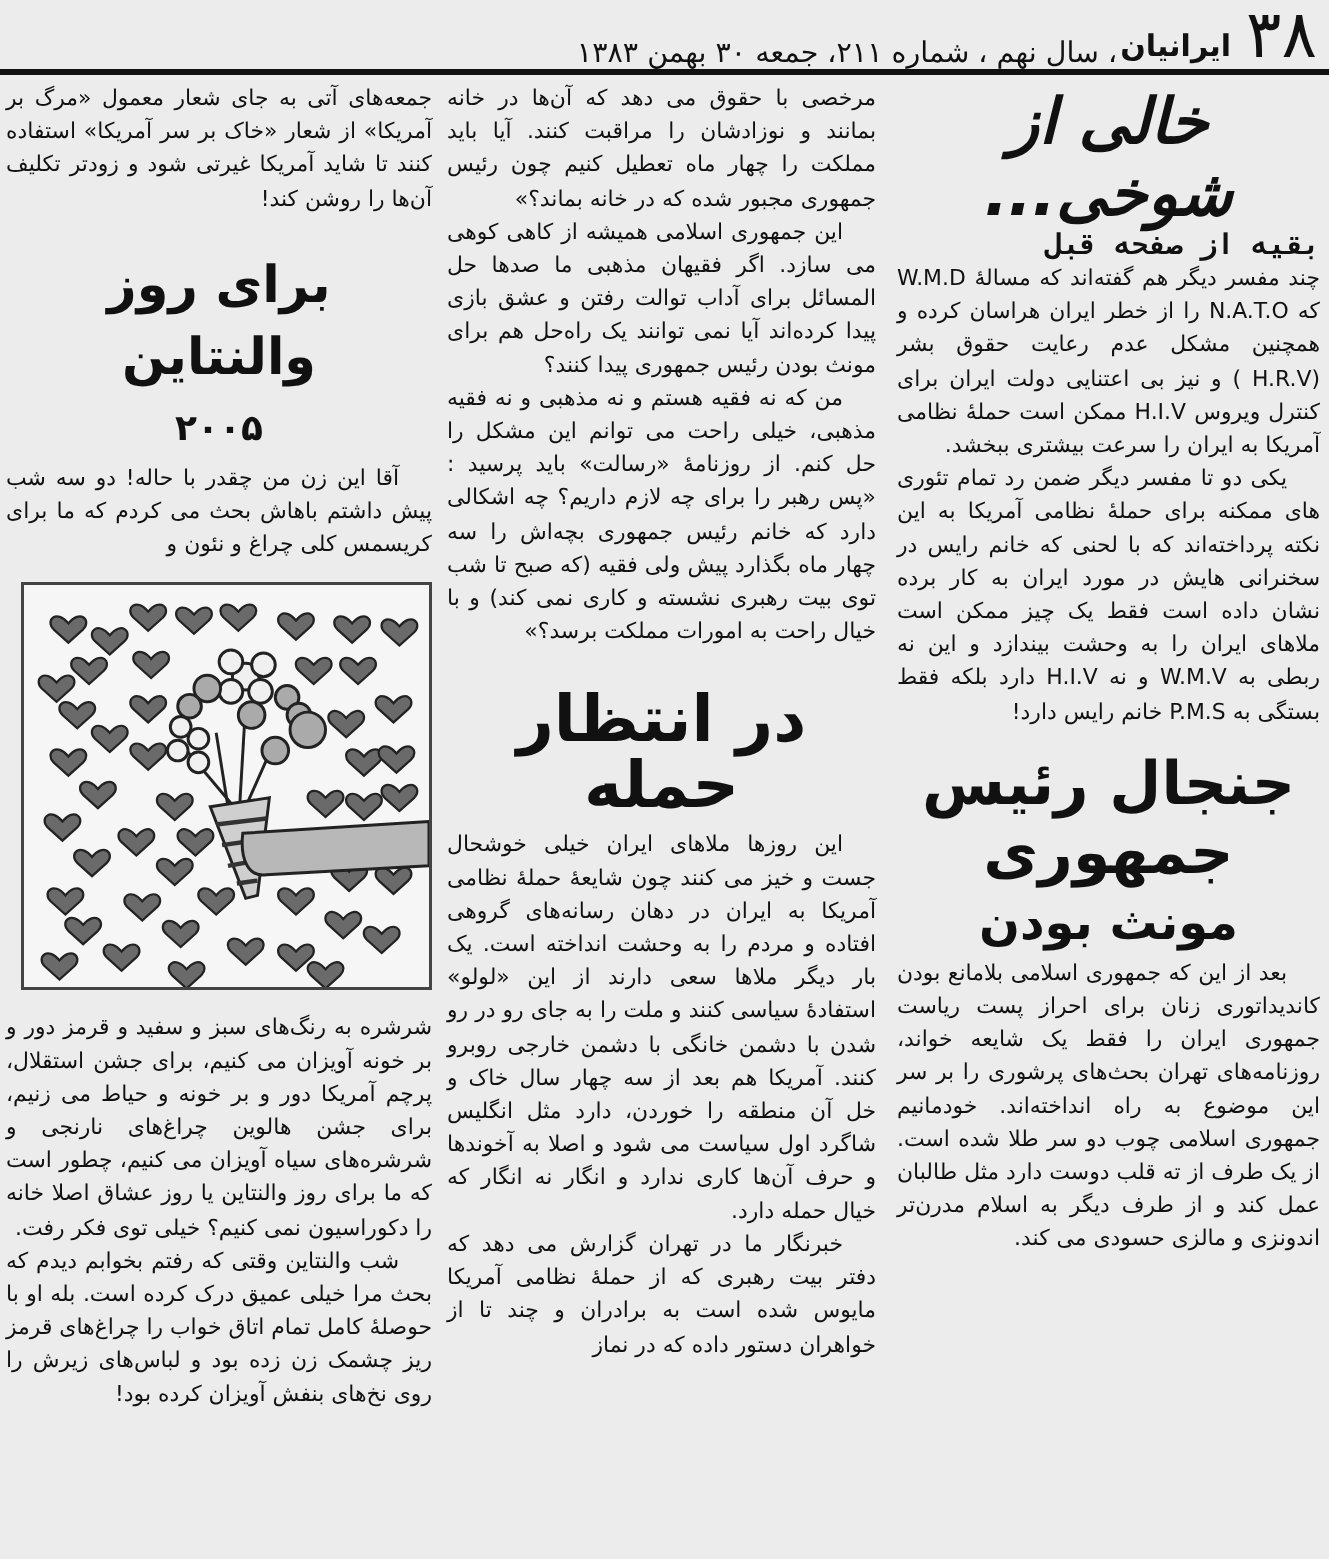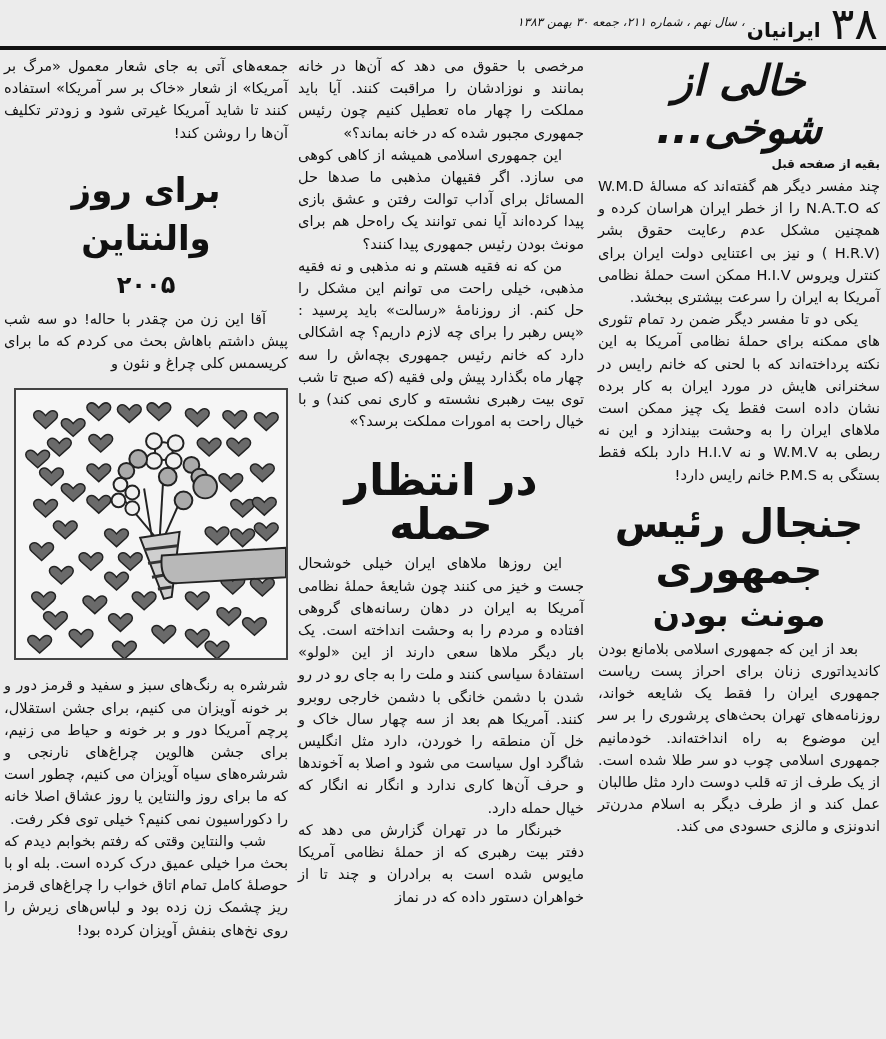--- a/index.html
+++ b/index.html
@@ -9,38 +9,38 @@
     font-family:"DejaVu Sans", sans-serif;
     position:relative;
   }
   .masthead {
     position:absolute; top:0; left:0; right:0; height:46px;
     direction:rtl; display:flex; align-items:flex-end;
     padding-right:8px; box-sizing:border-box;
   }
   .page-num { font-size:44px; font-weight:normal; line-height:44px; margin-left:10px; }
   .pub-name { font-size:20px; font-weight:bold; margin-left:2px; padding-bottom:4px; }
-  .pub-info { font-size:12px; padding-bottom:17px;font-style:italic; }
+  .pub-info { font-size:19px; padding-bottom:0; }
   .rule { position:absolute; top:46px; left:0; right:0; height:4px; background:#111; }
 
   .col {
     position:absolute; top:55px; direction:rtl; text-align:justify;
     font-size:14.6px; line-height:22.2px;
   }
   .col p { margin:0; text-indent:0; }
   .col p.ind { text-indent:22px; }
   #col-right { left:598px; width:282px; }
   #col-mid { left:298px; width:286px; }
   #col-left { left:4px; width:284px; }
 
   .headline {
     font-weight:bold; text-align:center; font-family:"DejaVu Sans", sans-serif;
     font-size:33px; line-height:44px; margin:0;
   }
-  .subhead { font-weight:bold; font-size:12px; line-height:22px; margin:0; }
+  .subhead { font-weight:bold; font-size:19px; line-height:22px; margin:0;font-family:Liberation Mono, monospace; }
 
   .illustration {
     margin:14px 0 14px 0; width:274px; height:272px;
     background:#f6f6f6; border:2px solid #444; box-sizing:border-box;
     position:relative; overflow:hidden;
   }
   .illustration svg { width:100%; height:100%; display:block; }
 </style>
 </head>
 <body>

